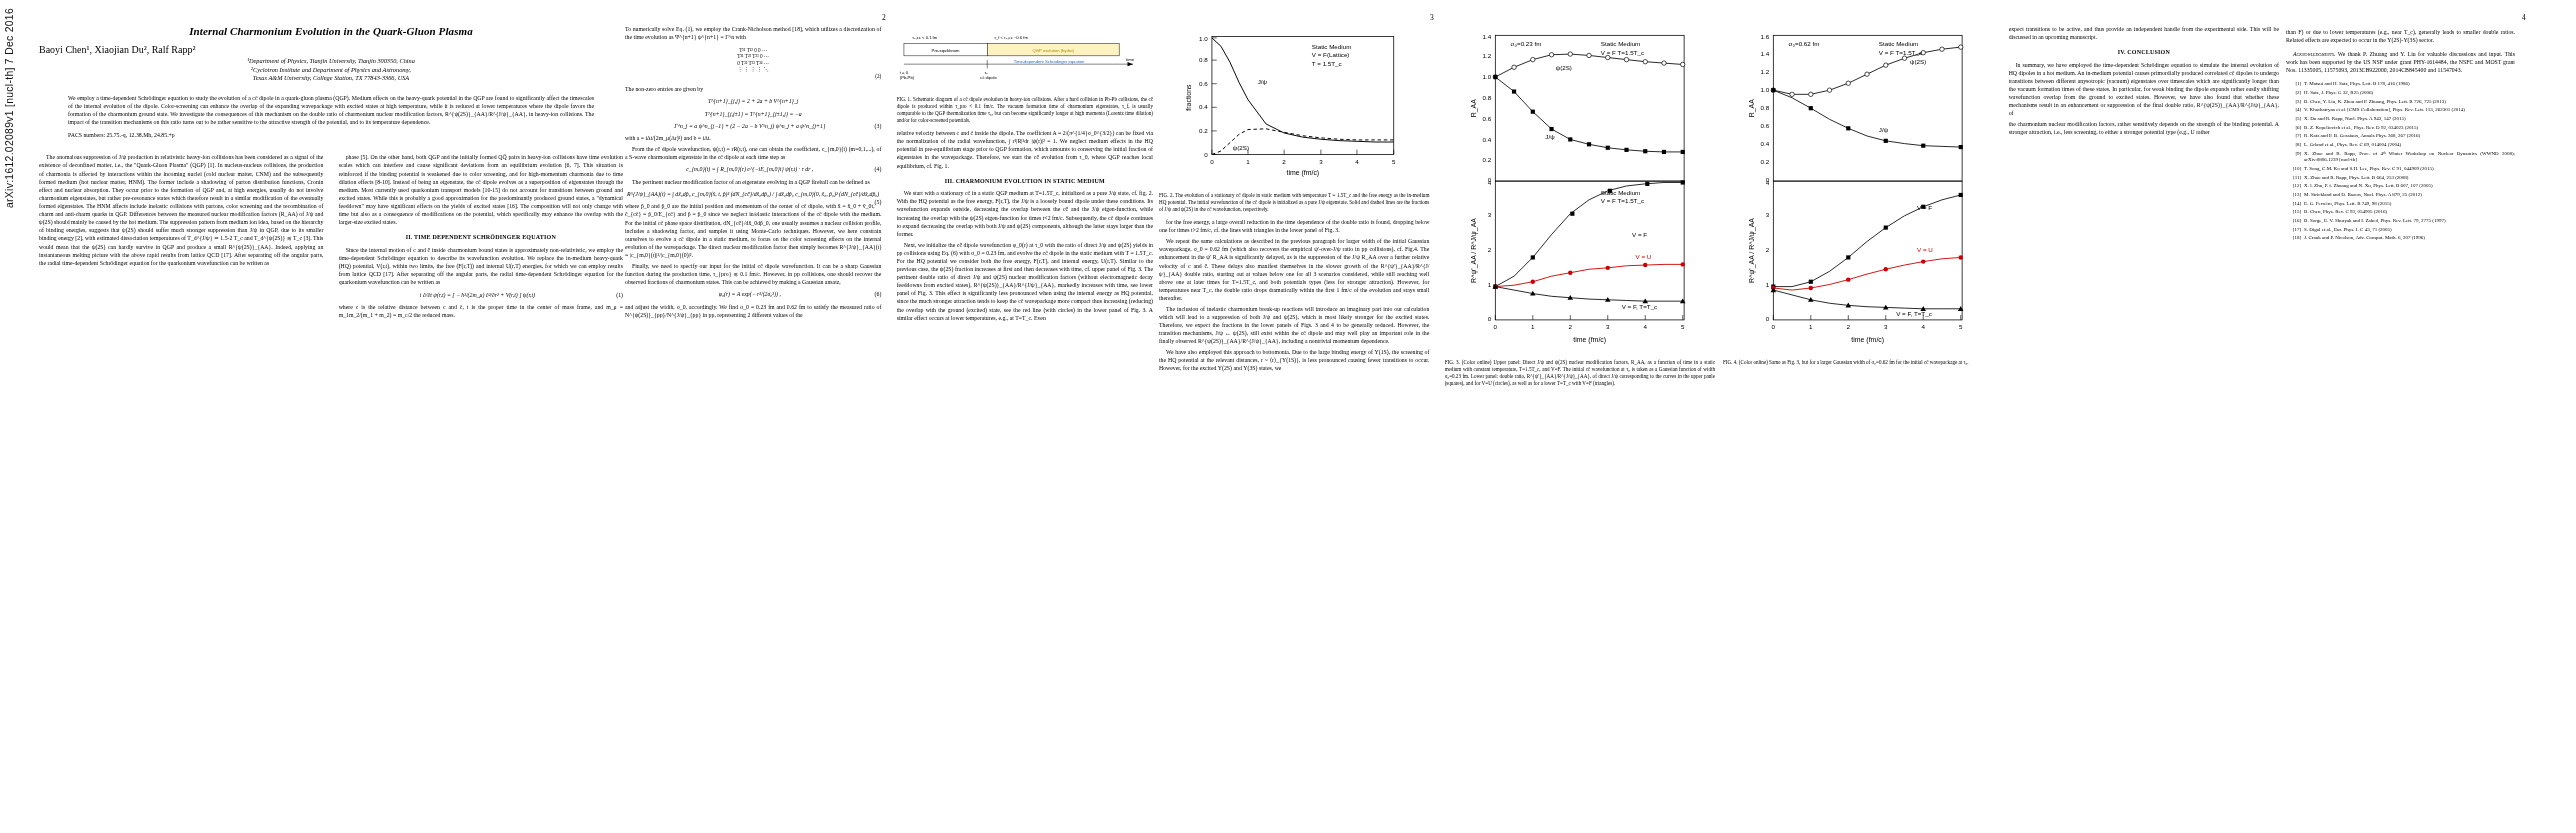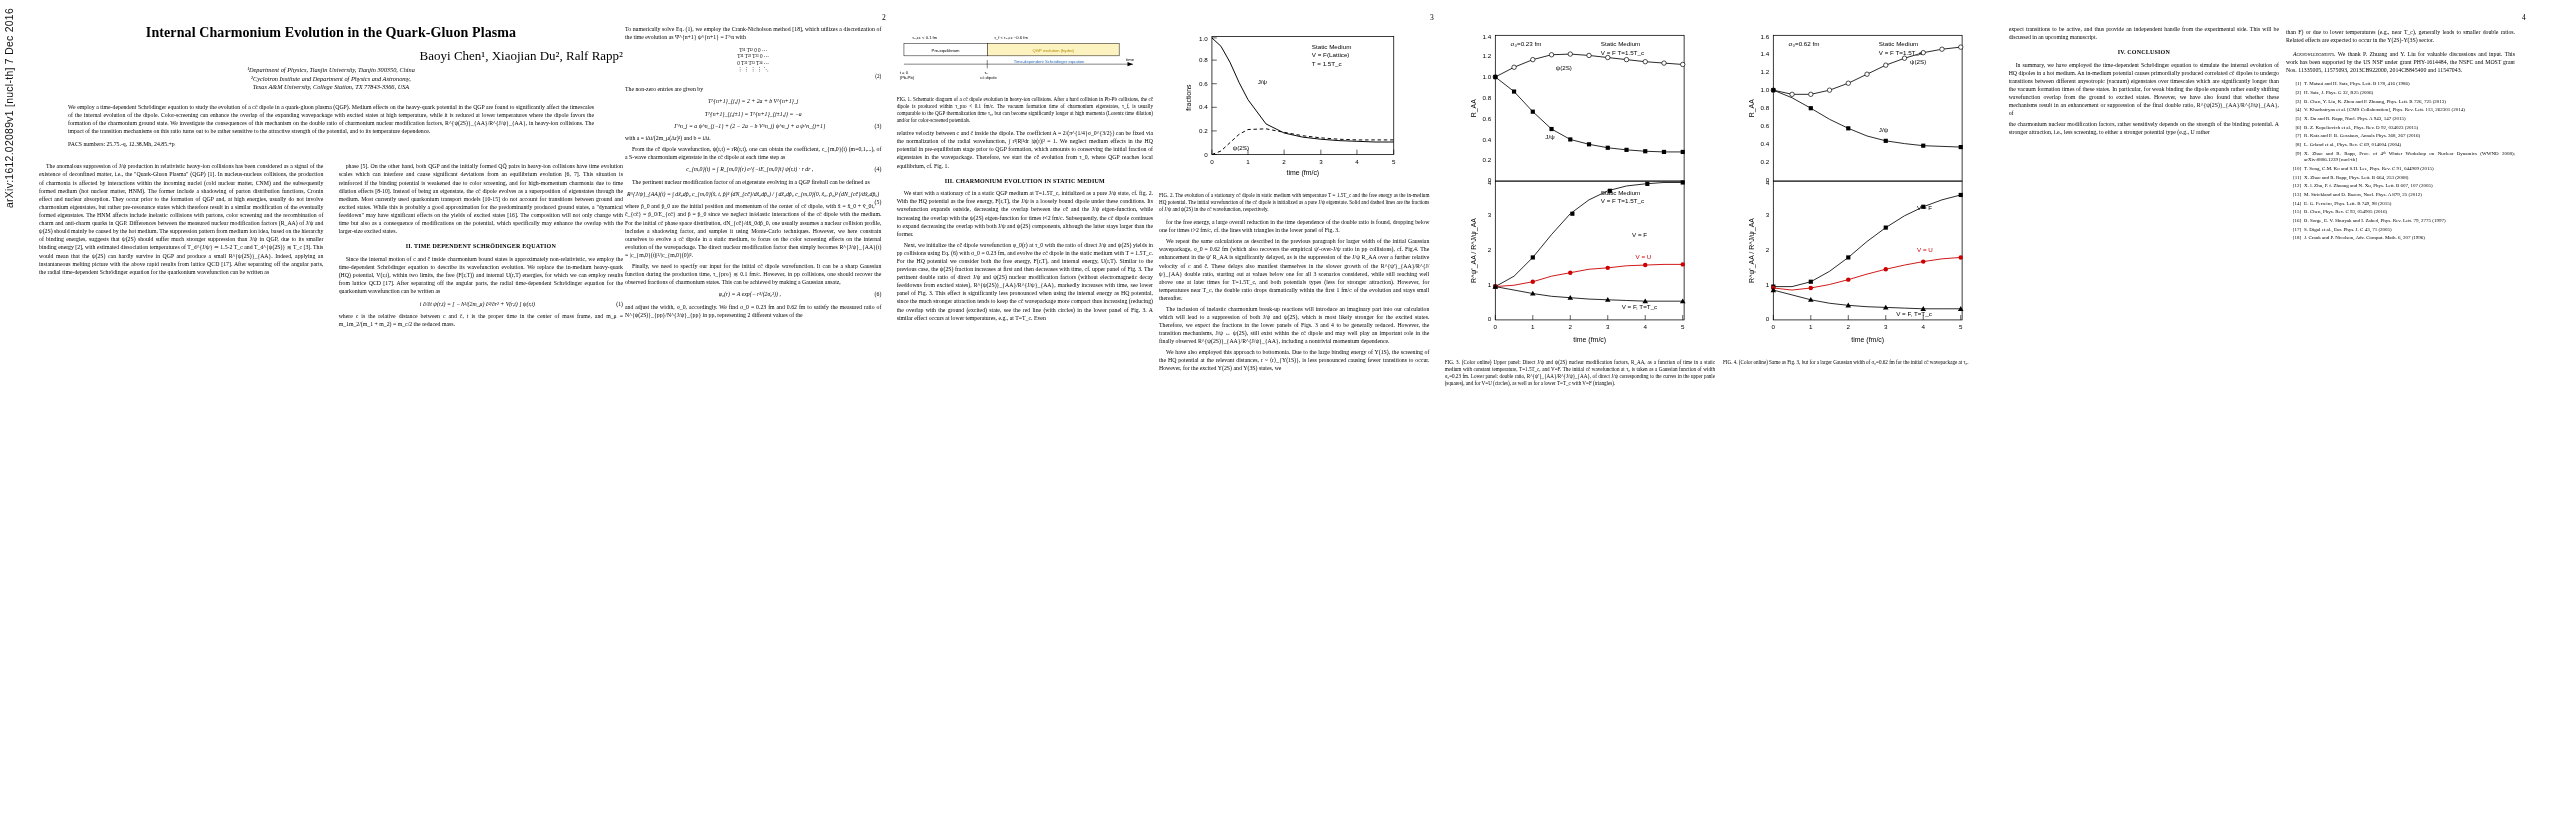--- a/index.html
+++ b/index.html
@@ -11,22 +11,22 @@
     font-family:"Liberation Sans",sans-serif;font-size:10.4px;letter-spacing:0.3px;color:#111;
     white-space:nowrap;
   }
   .sheet{position:absolute;top:0;height:834px;}
   .s1{left:39px;width:584px;}
   .s2{left:625px;width:528px;}
   .s3{left:1159px;width:556px;}
   .s4{left:1723px;width:556px;}
   .s5{left:2286px;width:278px;}
   .pgnum{position:absolute;top:12.5px;font-size:7.6px;font-family:"Liberation Serif",serif;}
-  .title{font-size:14px;font-weight:bold;text-align:center;margin:25px 0 7px 0;letter-spacing:0.1px;}
-  .authors{font-size:13px;text-align:right;margin:0 0 2.1px 0;}
+  .title{font-size:11px;font-weight:bold;text-align:center;margin:25px 0 7px 0;letter-spacing:0.1px;font-style:italic;}
+  .authors{font-size:10px;text-align:left;margin:0 0 2.1px 0;}
   .affil{font-size:6.3px;text-align:center;font-style:italic;line-height:1.35;margin:0;}
   .absblock{margin:11px 29px 0 29px;font-size:5.8px;line-height:1.42;text-align:justify;}
   .pacs{margin:5.6px 29px 0 29px;font-size:5.8px;text-align:justify;}
   .twocol{display:flex;gap:15.3px;margin-top:15.3px;}
   .col{width:calc(50% - 7.6px);font-size:5.8px;line-height:1.40;text-align:justify;}
   .col p{margin:0 0 2.8px 0;text-indent:7px;}
   .col p.noind{text-indent:0;}
   .sect{font-size:6px;font-weight:bold;text-align:center;margin:7px 0 4.2px 0;letter-spacing:0.2px;}
   .eqn{text-align:center;font-style:italic;font-size:5.8px;margin:4.2px 0;}
   .eqn .tag{font-style:normal;float:right;}

